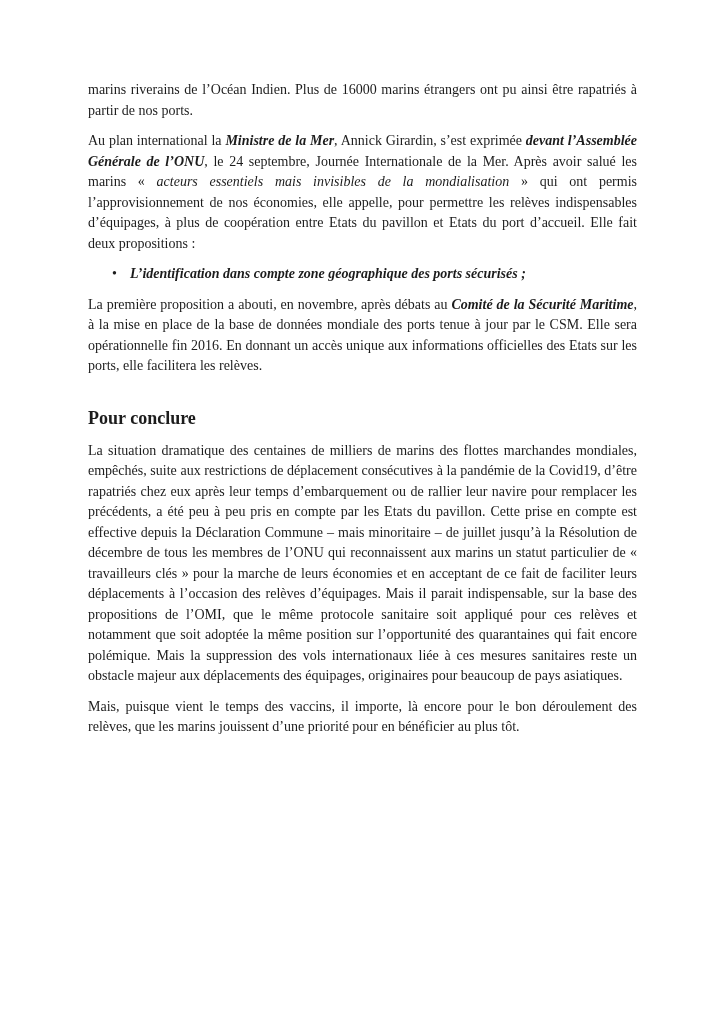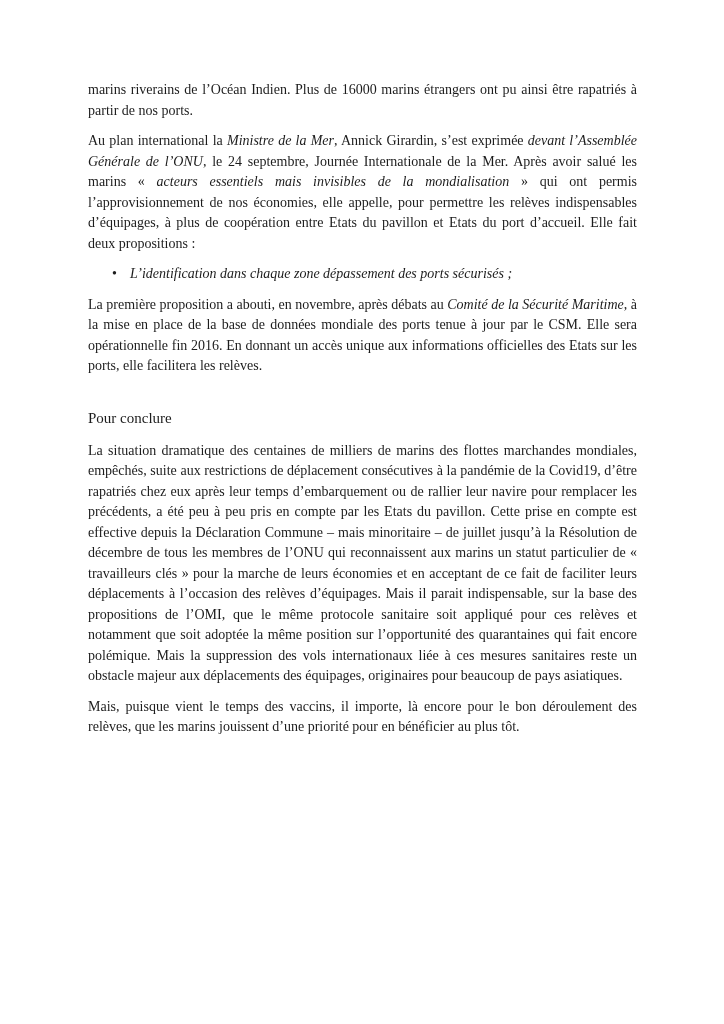--- a/index.html
+++ b/index.html
@@ -17,25 +17,25 @@
     position: absolute;
     left: 88px;
     top: 80px;
     width: 549px;
     font-family: "Liberation Serif", "DejaVu Serif", serif;
     font-size: 14px;
     line-height: 20.5px;
     text-align: justify;
   }
   .body-text p { margin: 0 0 10px 0; }
-  .b { font-weight: normal; }
+  .b { font-weight: bold; }
   .i { font-style: italic; }
   h2.section-heading {
     font-family: "Liberation Serif", "DejaVu Serif", serif;
-    font-size: 15px;
+    font-size: 18px;
     line-height: 22px;
     font-weight: bold;
     text-align: left;
     margin: 30px 0 12px 0;
   }
   ul.doc-list { list-style: none; margin: 0; padding: 0; }
   ul.doc-list li {
     position: relative;
     padding-left: 42px;
     margin-bottom: 10px;
@@ -63,21 +63,21 @@
   .page-number { font-size: 13px; color: #2e2e2e; }
 </style>
 </head>
 <body>
 
 <div class="page">
   <main class="body-text">
       <p><span>marins riverains de l’Océan Indien. Plus de 16000 marins étrangers ont pu ainsi être rapatriés à partir de nos ports.</span></p>
       <p><span>Au plan international la </span><span class="b i">Ministre de la Mer</span><span>, Annick Girardin, s’est exprimée </span><span class="b i">devant l’Assemblée Générale de l’ONU</span><span>, le 24 septembre, Journée Internationale de la Mer. Après avoir salué les marins « </span><span class="i">acteurs essentiels mais invisibles de la mondialisation</span><span> » qui ont permis l’approvisionnement de nos économies, elle appelle, pour permettre les relèves indispensables d’équipages, à plus de coopération entre Etats du pavillon et Etats du port d’accueil. Elle fait deux propositions :</span></p>
       <ul class="doc-list">
-        <li><span class="b i">L’identification dans chaque zone dépassement des ports sécurisés ;</span></li>
+        <li><span class="b i">L’identification dans compte zone géographique des ports sécurisés ;</span></li>
       </ul>
       <p><span>La première proposition a abouti, en novembre, après débats au </span><span class="b i">Comité de la Sécurité Maritime</span><span>, à la mise en place de la base de données mondiale des ports tenue à jour par le CSM. Elle sera opérationnelle fin 2016. En donnant un accès unique aux informations officielles des Etats sur les ports, elle facilitera les relèves.</span></p>
       <h2 class="section-heading"><span class="b">Pour conclure</span></h2>
       <p><span>La situation dramatique des centaines de milliers de marins des flottes marchandes mondiales, empêchés, suite aux restrictions de déplacement consécutives à la pandémie de la Covid19, d’être rapatriés chez eux après leur temps d’embarquement ou de rallier leur navire pour remplacer les précédents, a été peu à peu pris en compte par les Etats du pavillon. Cette prise en compte est effective depuis la Déclaration Commune – mais minoritaire – de juillet jusqu’à la Résolution de décembre de tous les membres de l’ONU qui reconnaissent aux marins un statut particulier de « travailleurs clés » pour la marche de leurs économies et en acceptant de ce fait de faciliter leurs déplacements à l’occasion des relèves d’équipages. Mais il parait indispensable, sur la base des propositions de l’OMI, que le même protocole sanitaire soit appliqué pour ces relèves et notamment que soit adoptée la même position sur l’opportunité des quarantaines qui fait encore polémique. Mais la suppression des vols internationaux liée à ces mesures sanitaires reste un obstacle majeur aux déplacements des équipages, originaires pour beaucoup de pays asiatiques.</span></p>
       <p><span>Mais, puisque vient le temps des vaccins, il importe, là encore pour le bon déroulement des relèves, que les marins jouissent d’une priorité pour en bénéficier au plus tôt.</span></p>
     </main>
   <footer class="page-footer">
     <span class="footer-left">FD IFM/TPC  n° 21.31/AC</span>
     <span class="footer-right">
       <span class="footer-title">Pandémie et relèves d’équipages</span>

